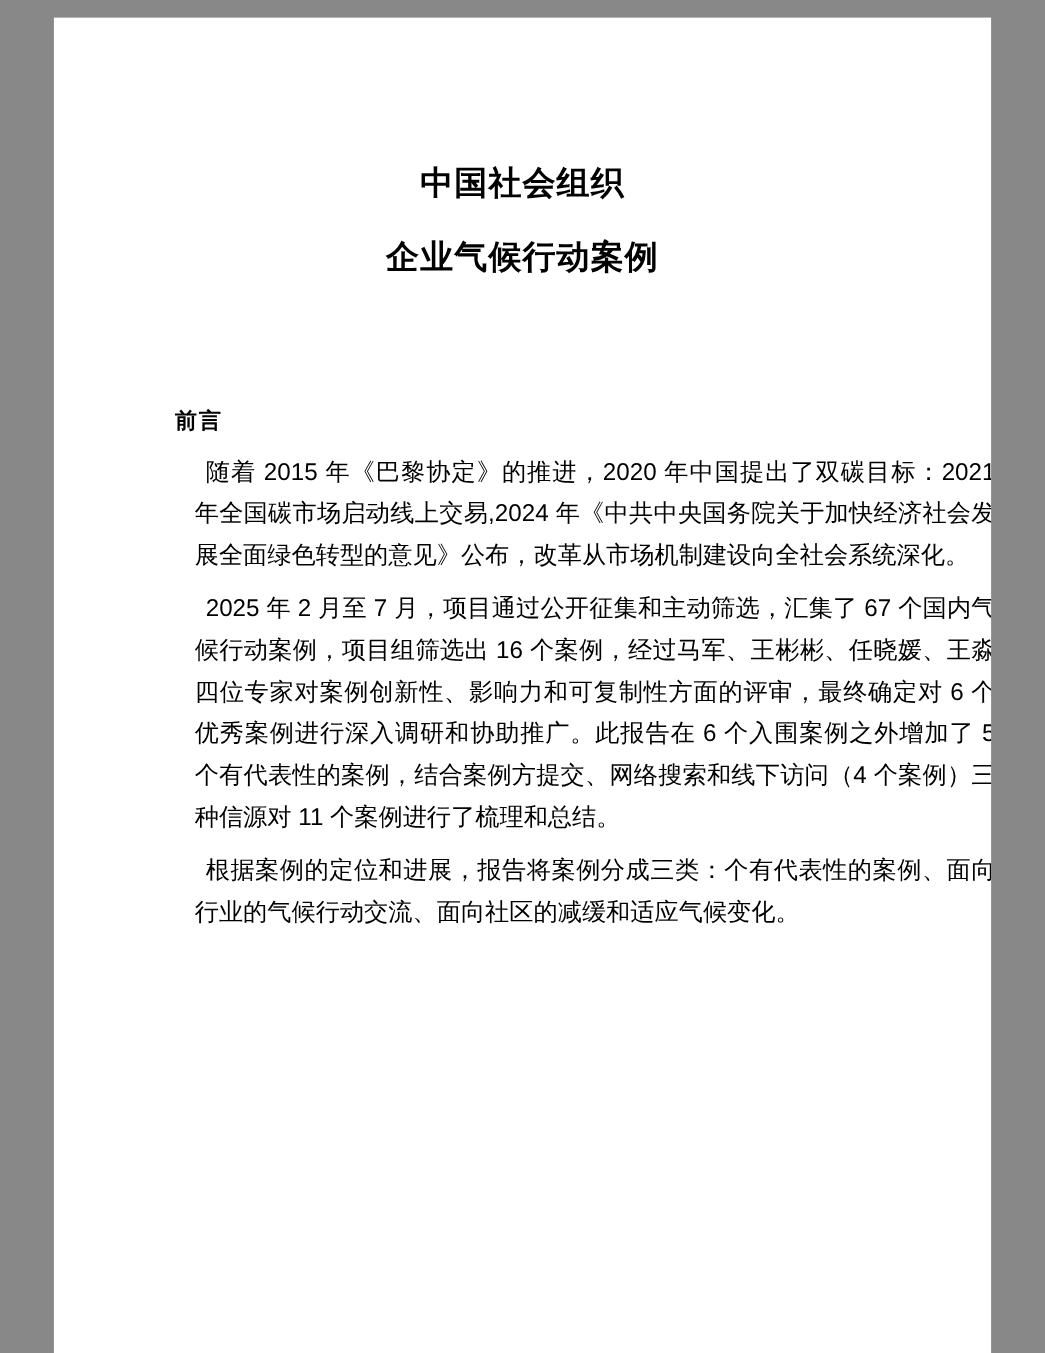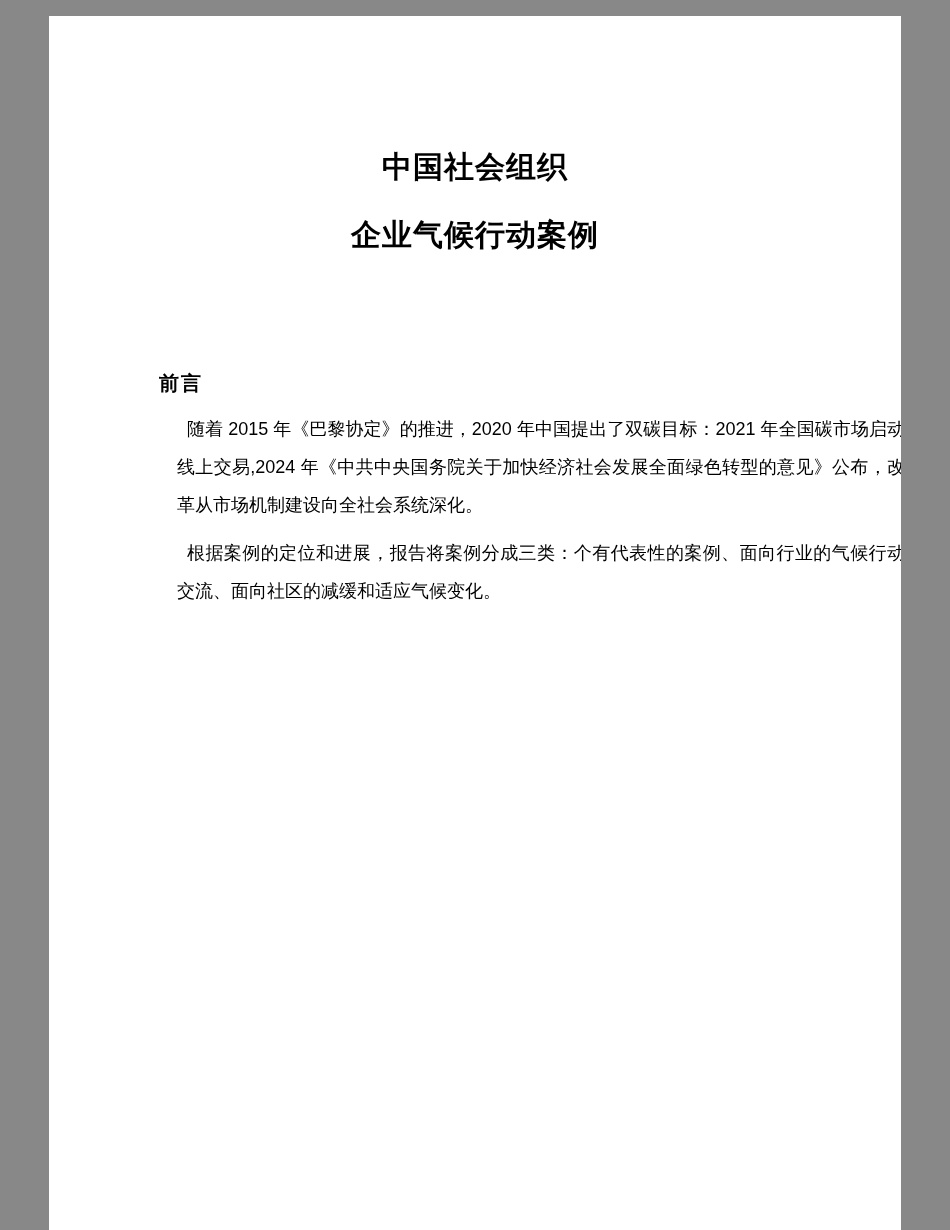--- a/index.html
+++ b/index.html
@@ -36,21 +36,21 @@
     font-size: 20px;
     line-height: 22px;
     font-weight: bold;
     letter-spacing: 2px;
   }
   .preface-body {
     position: absolute;
     left: 128px;
     top: 394px;
     width: 728px;
-    font-size: 18px;
+    font-size: 22px;
     line-height: 38px;
     text-align: justify;
     text-justify: inter-ideograph;
   }
   .preface-body p {
     margin: 0 0 10px 0;
     text-indent: 10px;
   }
   .preface-body p:last-child {
     margin-bottom: 0;
@@ -62,16 +62,17 @@
 <div class="page">
 
   <div class="doc-title-line line1">中国社会组织</div>
 
   <div class="doc-title-line line2">企业气候行动案例</div>
 
   <div class="preface-heading">前言</div>
 
   <div class="preface-body">
     <p>随着 2015 年《巴黎协定》的推进，2020 年中国提出了双碳目标：2021 年全国碳市场启动线上交易,2024 年《中共中央国务院关于加快经济社会发展全面绿色转型的意见》公布，改革从市场机制建设向全社会系统深化。</p>
+    <p>2025 年 2 月至 7 月，项目通过公开征集和主动筛选，汇集了 67 个国内气候行动案例，项目组筛选出 16 个案例，经过马军、王彬彬、任晓媛、王淼四位专家对案例创新性、影响力和可复制性方面的评审，最终确定对 6 个优秀案例进行深入调研和协助推广。此报告在 6 个入围案例之外增加了 5 个有代表性的案例，结合案例方提交、网络搜索和线下访问（4 个案例）三种信源对 11 个案例进行了梳理和总结。</p>
     <p>根据案例的定位和进展，报告将案例分成三类：个有代表性的案例、面向行业的气候行动交流、面向社区的减缓和适应气候变化。</p>
   </div>
 
 </div>
 
 </body></html>

